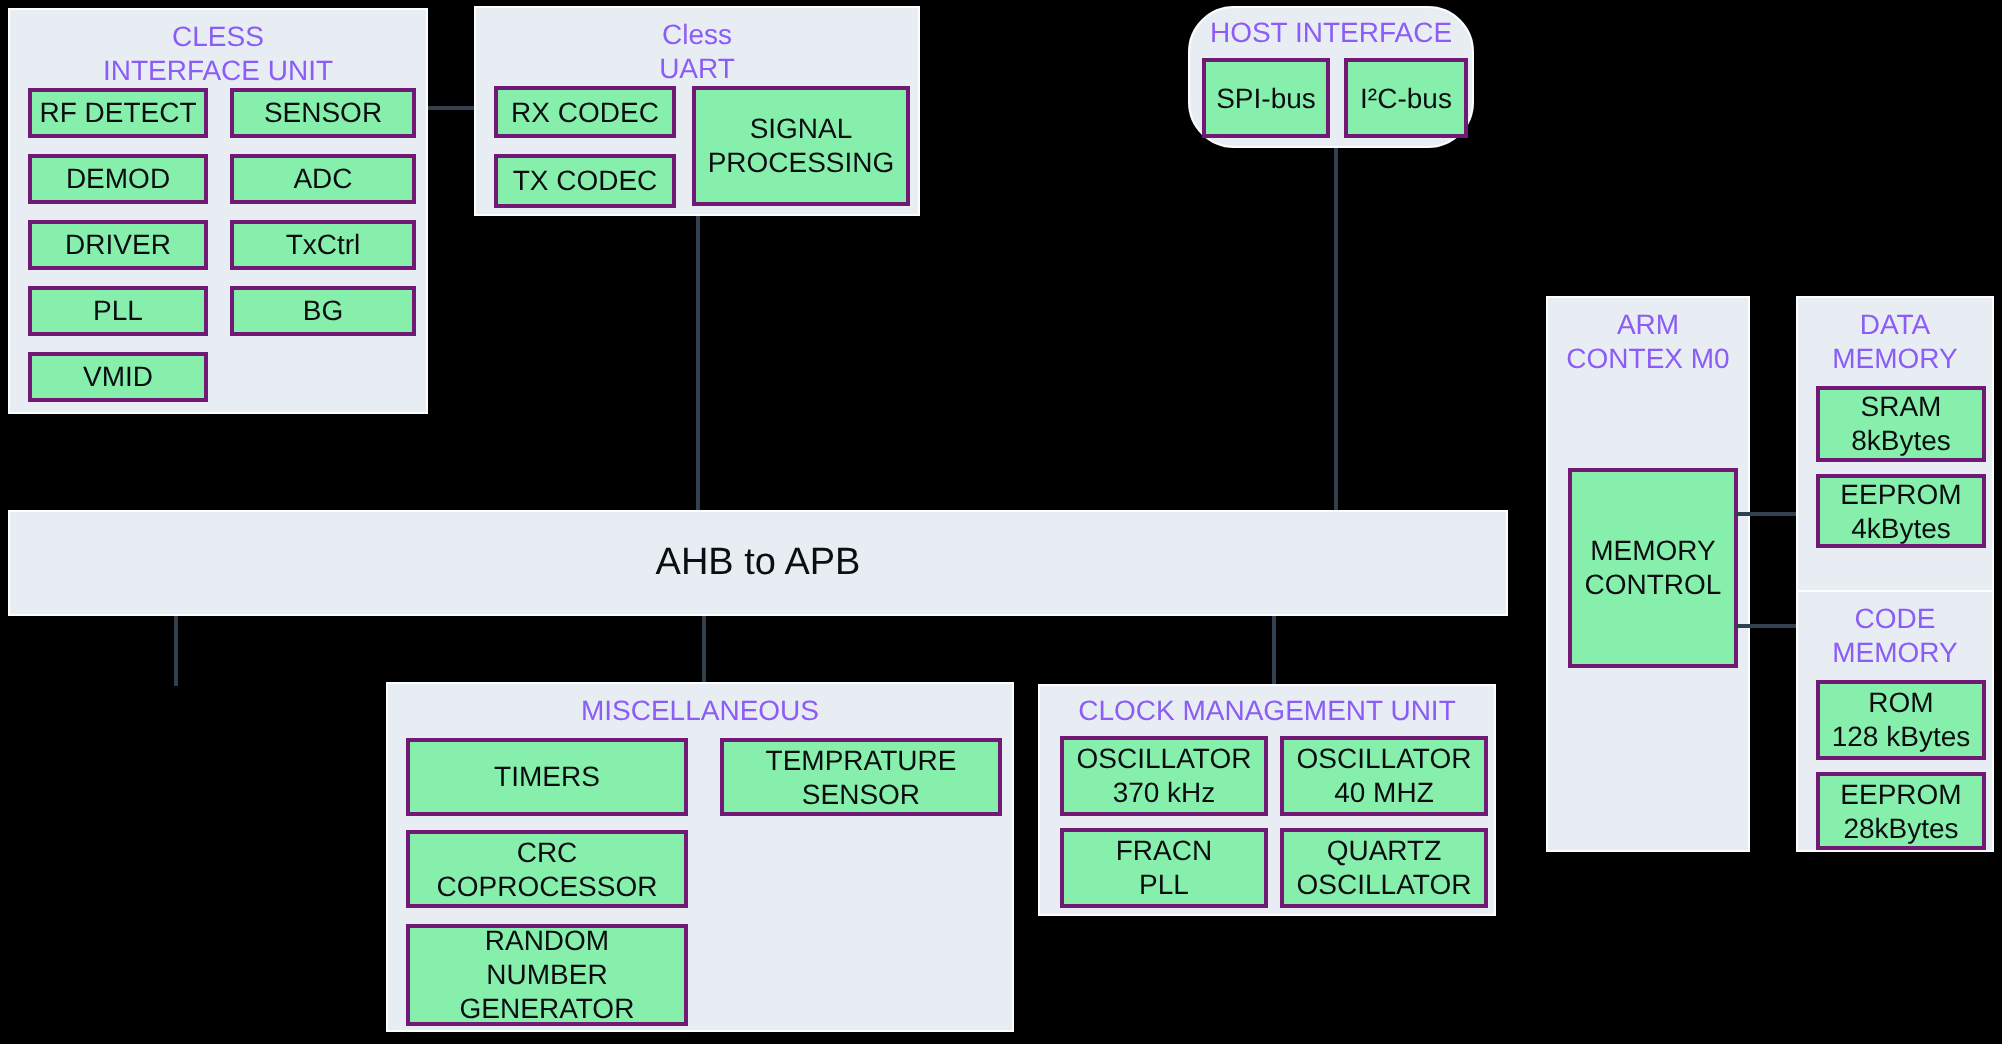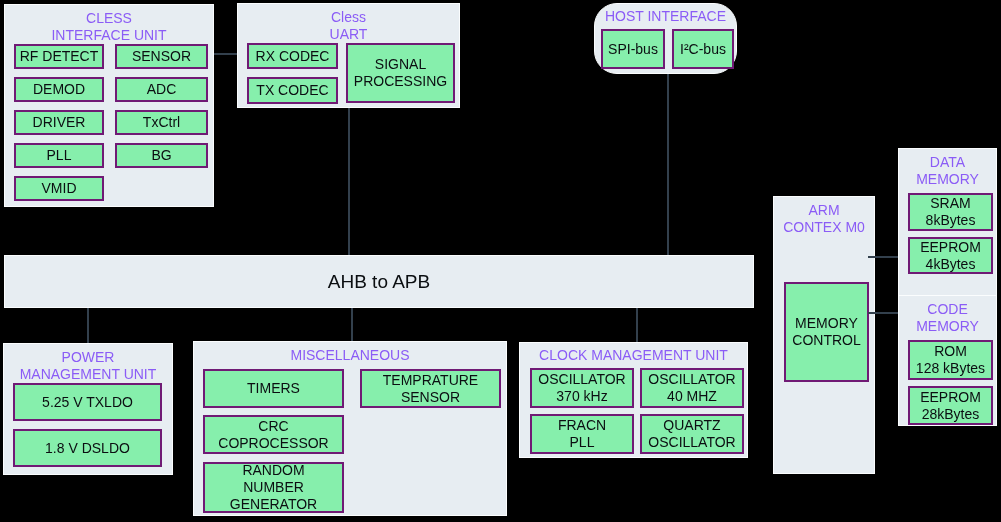--- a/index.html
+++ b/index.html
@@ -74,21 +74,21 @@
   </section>
 
   <section class="panel" style="left:594px;top:3px;width:143px;height:71px;border-radius:23px;">
     <h2 class="title" style="padding-top:4px;">HOST INTERFACE</h2>
     <div class="blk" style="left:6px;top:25px;width:64px;height:40px;">SPI-bus</div>
     <div class="blk" style="left:77px;top:25px;width:62px;height:40px;">I²C-bus</div>
   </section>
 
   <section class="panel" id="ahb-bar" style="left:4px;top:255px;width:750px;height:53px;">AHB to APB</section>
 
-  <section class="panel" style="left:773px;top:148px;width:102px;height:278px;margin-top:48px;">
+  <section class="panel" style="left:773px;top:148px;width:102px;height:278px;">
     <h2 class="title">ARM
 CONTEX M0</h2>
     <div class="blk" style="left:10px;top:85px;width:85px;height:100px;">MEMORY
 CONTROL</div>
   </section>
 
   <section class="panel" style="left:898px;top:148px;width:99px;height:154px;">
     <h2 class="title">DATA
 MEMORY</h2>
     <div class="blk" style="left:9px;top:44px;width:85px;height:38px;">SRAM
@@ -99,26 +99,20 @@
 
   <section class="panel" style="left:898px;top:295px;width:99px;height:131px;">
     <h2 class="title">CODE
 MEMORY</h2>
     <div class="blk" style="left:9px;top:44px;width:85px;height:40px;">ROM
 128 kBytes</div>
     <div class="blk" style="left:9px;top:90px;width:85px;height:39px;">EEPROM
 28kBytes</div>
   </section>
 
-  <section class="panel" style="left:3px;top:343px;width:170px;height:132px;">
-    <h2 class="title">POWER
-MANAGEMENT UNIT</h2>
-    <div class="blk" style="left:9px;top:39px;width:149px;height:38px;">5.25 V TXLDO</div>
-    <div class="blk" style="left:9px;top:85px;width:149px;height:38px;">1.8 V DSLDO</div>
-  </section>
 
   <section class="panel" style="left:193px;top:341px;width:314px;height:175px;">
     <h2 class="title">MISCELLANEOUS</h2>
     <div class="blk" style="left:9px;top:27px;width:141px;height:39px;">TIMERS</div>
     <div class="blk" style="left:166px;top:27px;width:141px;height:39px;">TEMPRATURE
 SENSOR</div>
     <div class="blk" style="left:9px;top:73px;width:141px;height:39px;">CRC
 COPROCESSOR</div>
     <div class="blk" style="left:9px;top:120px;width:141px;height:51px;">RANDOM
 NUMBER

